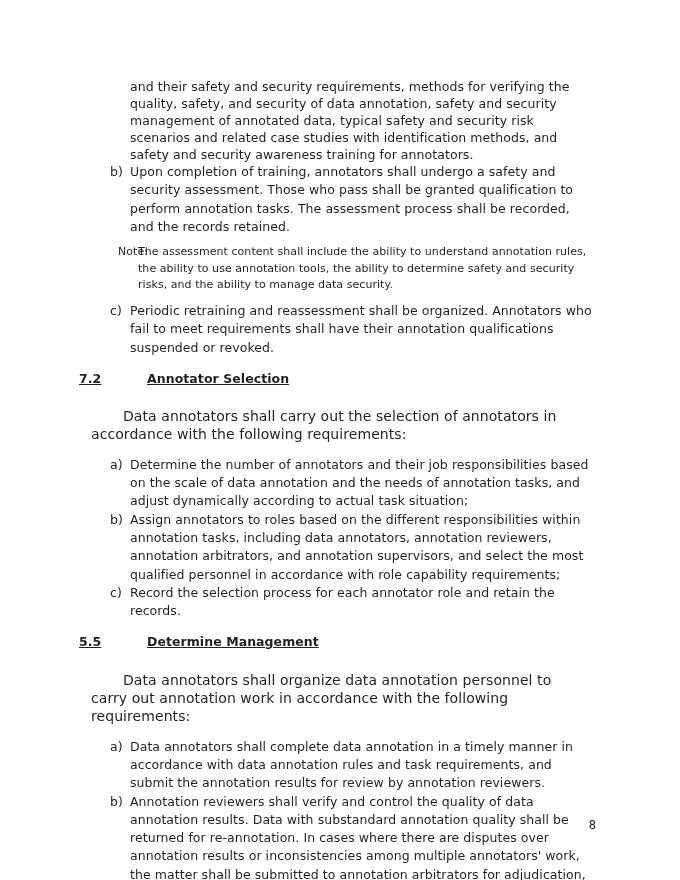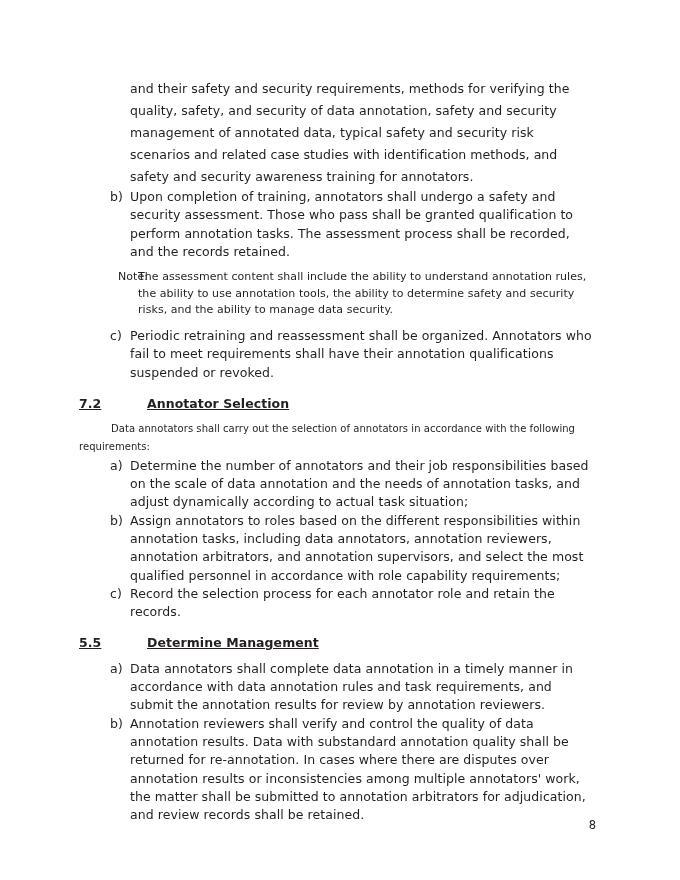--- a/index.html
+++ b/index.html
@@ -26,34 +26,34 @@
 
   .content {
     position: absolute;
     left: 79px;
     top: 78px;
     width: 517px;
   }
 
   
   .para {
-    font-size: 10px;
+    font-size: 14px;
     line-height: 18.3px;
     text-align: left;
-    margin: 0;
+    margin: 12px;
     text-indent: 32px;
     letter-spacing: 0.005em;
   }
 
   
   .cont-block {
     margin: 0;
     padding-left: 51px;
     font-size: 12.5px;
-    line-height: 22px;
+    line-height: 17px;
     letter-spacing: 0.005em;
   }
 
   
   .heading {
     font-size: 12.5px;
     line-height: 18.3px;
     font-weight: bold;
     margin: 0;
     padding-top: 13px;
@@ -165,20 +165,21 @@
         <span class="marker">c)</span>
         <span>Record the selection process for each annotator role and retain the records.</span>
       </li>
     </ul>
 
     <div class="heading">
       <span class="h-num">5.5</span>
       <span class="h-title">Determine Management</span>
     </div>
 
+    <p class="para">Data annotators shall organize data annotation personnel to carry out annotation work in accordance with the following requirements:</p>
 
     <ul class="alist">
       <li>
         <span class="marker">a)</span>
         <span>Data annotators shall complete data annotation in a timely manner in accordance with data annotation rules and task requirements, and submit the annotation results for review by annotation reviewers.</span>
       </li>
       <li>
         <span class="marker">b)</span>
         <span>Annotation reviewers shall verify and control the quality of data annotation results. Data with substandard annotation quality shall be returned for re-annotation. In cases where there are disputes over annotation results or inconsistencies among multiple annotators' work, the matter shall be submitted to annotation arbitrators for adjudication, and review records shall be retained.</span>
       </li>

